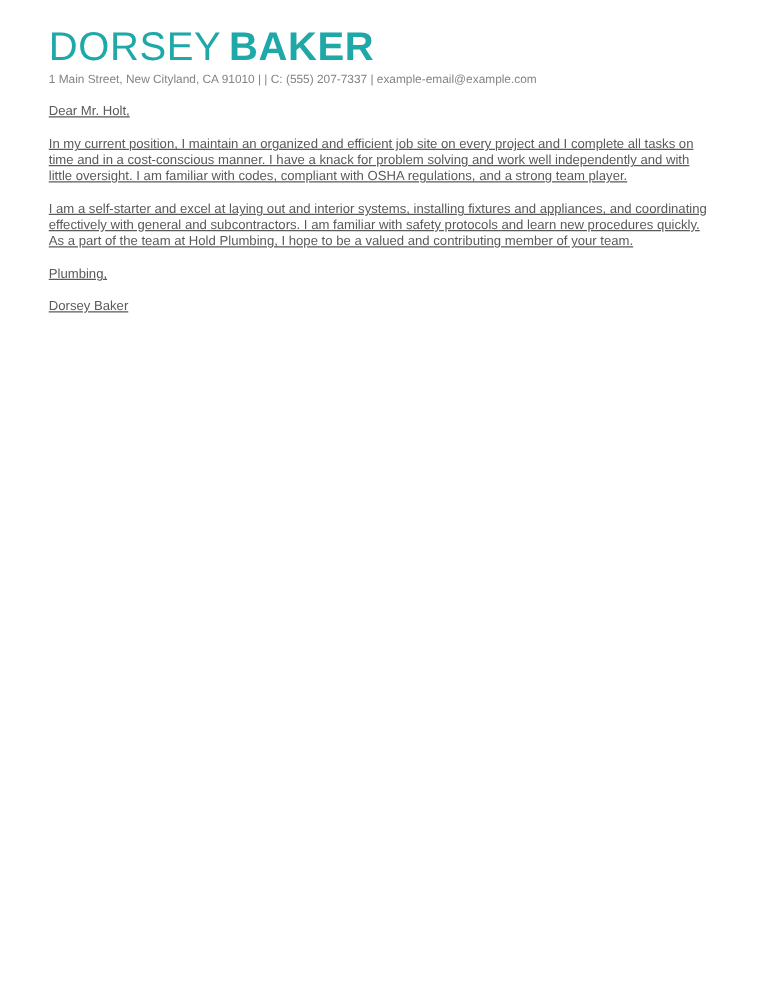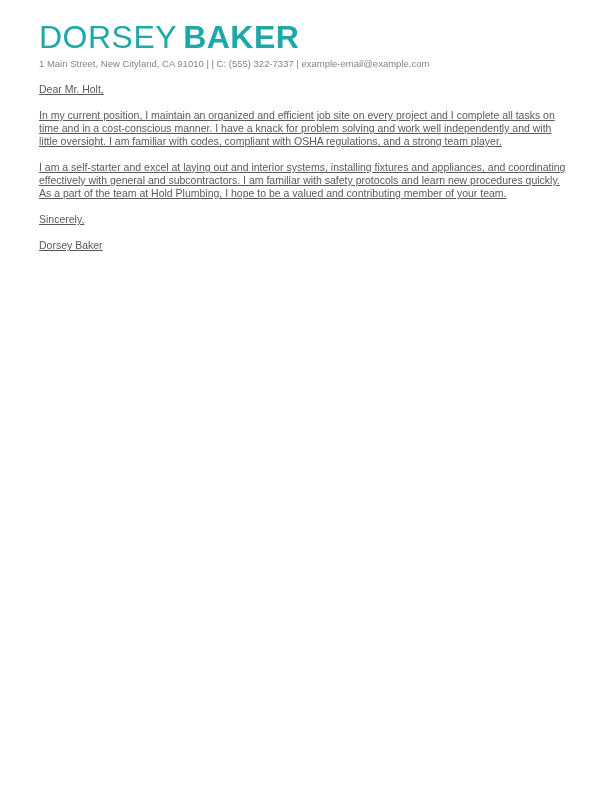--- a/index.html
+++ b/index.html
@@ -64,31 +64,31 @@
   }
 </style>
 </head>
 <body>
 
 <div class="page">
   <div class="letter">
 
     <header>
       <h1 class="name"><span class="first">DORSEY</span><span class="last">BAKER</span></h1>
-      <div class="contact">1 Main Street, New Cityland, CA 91010 | | C: (555) 322-7337 | example-email@example.com</div>
+      <div class="contact">1 Main Street, New Cityland, CA 91010 | | C: (555) 207-7337 | example-email@example.com</div>
     </header>
 
     <div class="body-text">
       <p class="greeting">Dear Mr. Holt,</p>
 
 
       <p>In my current position, I maintain an organized and efficient job site on every project and I complete all tasks on time and in a cost-conscious manner. I have a knack for problem solving and work well independently and with little oversight. I am familiar with codes, compliant with OSHA regulations, and a strong team player.</p>
 
       <p>I am a self-starter and excel at laying out and interior systems, installing fixtures and appliances, and coordinating effectively with general and subcontractors. I am familiar with safety protocols and learn new procedures quickly. As a part of the team at Hold Plumbing, I hope to be a valued and contributing member of your team.</p>
 
 
-      <p class="closing">Sincerely,</p>
+      <p class="closing">Plumbing,</p>
 
       <p class="signature">Dorsey Baker</p>
     </div>
 
   </div>
 </div>
 
 </body></html>

